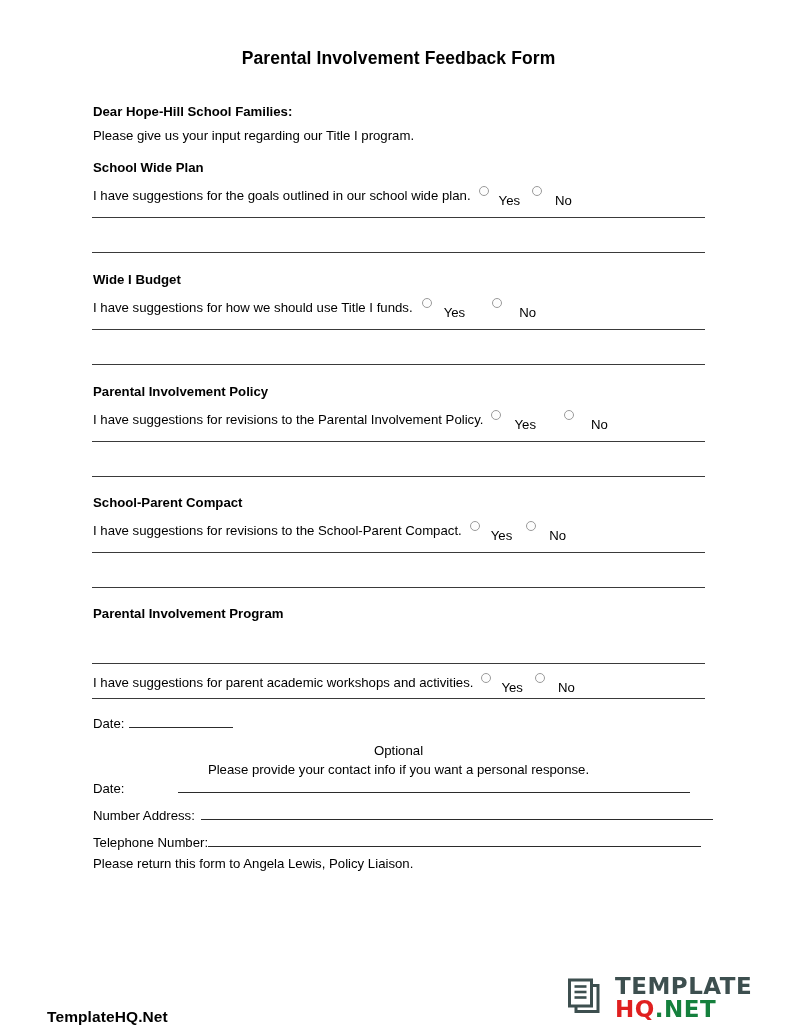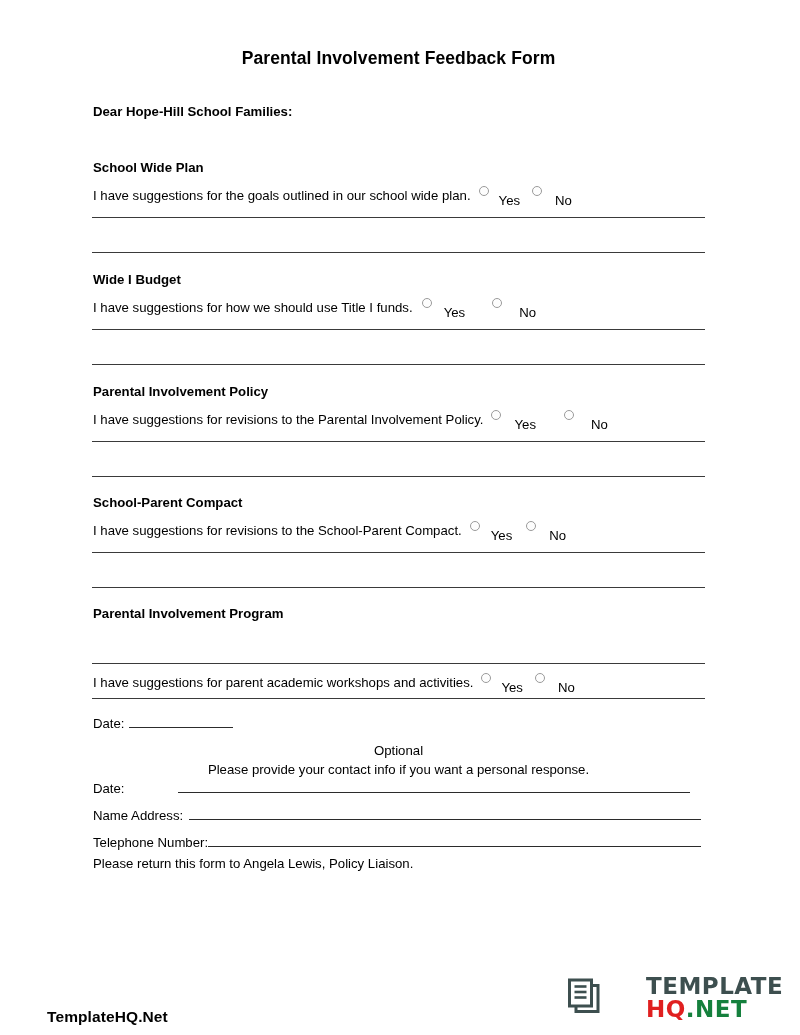--- a/index.html
+++ b/index.html
@@ -179,35 +179,35 @@
   }
   .logo-icon { display: block; }
   .logo-text {
     display: flex;
     flex-direction: column;
     line-height: 0.98;
     font-family: "DejaVu Sans", sans-serif;
     font-weight: bold;
     font-size: 23px;
     letter-spacing: .5px;
-    margin-left: 31px;
   }
   .logo-line1 { color: #3d4f4f; }
   .logo-line2 { display: flex; }
   .logo-hq { color: #e02020; }
   .logo-net { color: #15803d; text-align: right; }
 </style>
 </head>
 <body>
 
 <div class="page">
 
   <div class="form-title">Parental Involvement Feedback Form</div>
 
   <div class="salutation">Dear Hope-Hill School Families:</div>
+  <div class="intro">Please give us your input regarding our Title I program.</div>
 
   <div class="section-heading" style="top:160px;">School Wide Plan</div>
   <div class="question-row" style="top:187px;">
     <span class="question-text">I have suggestions for the goals outlined in our school wide plan.</span>
     <span class="opt" style="margin-left:8px;">
       <span class="radio"></span>
       <span class="opt-label" style="margin-left:10px;">Yes</span>
     </span>
     <span class="opt" style="margin-left:12px;">
       <span class="radio"></span>
@@ -286,21 +286,21 @@
     <div>Optional</div>
     <div>Please provide your contact info if you want a personal response.</div>
   </div>
 
   <div class="contact-row" style="top:779px;">
     <span class="contact-label">Date:</span>
     <span class="contact-line" style="width:512px; margin-left:53px;"></span>
   </div>
 
   <div class="contact-row" style="top:806px;">
-    <span class="contact-label">Name Address:</span>
+    <span class="contact-label">Number Address:</span>
     <span class="contact-line" style="width:512px; margin-left:6px;"></span>
   </div>
 
   <div class="contact-row" style="top:833px;">
     <span class="contact-label">Telephone Number:</span>
     <span class="contact-line" style="width:493px; margin-left:0px;"></span>
   </div>
 
   <div class="closing">Please return this form to Angela Lewis, Policy Liaison.</div>
 

